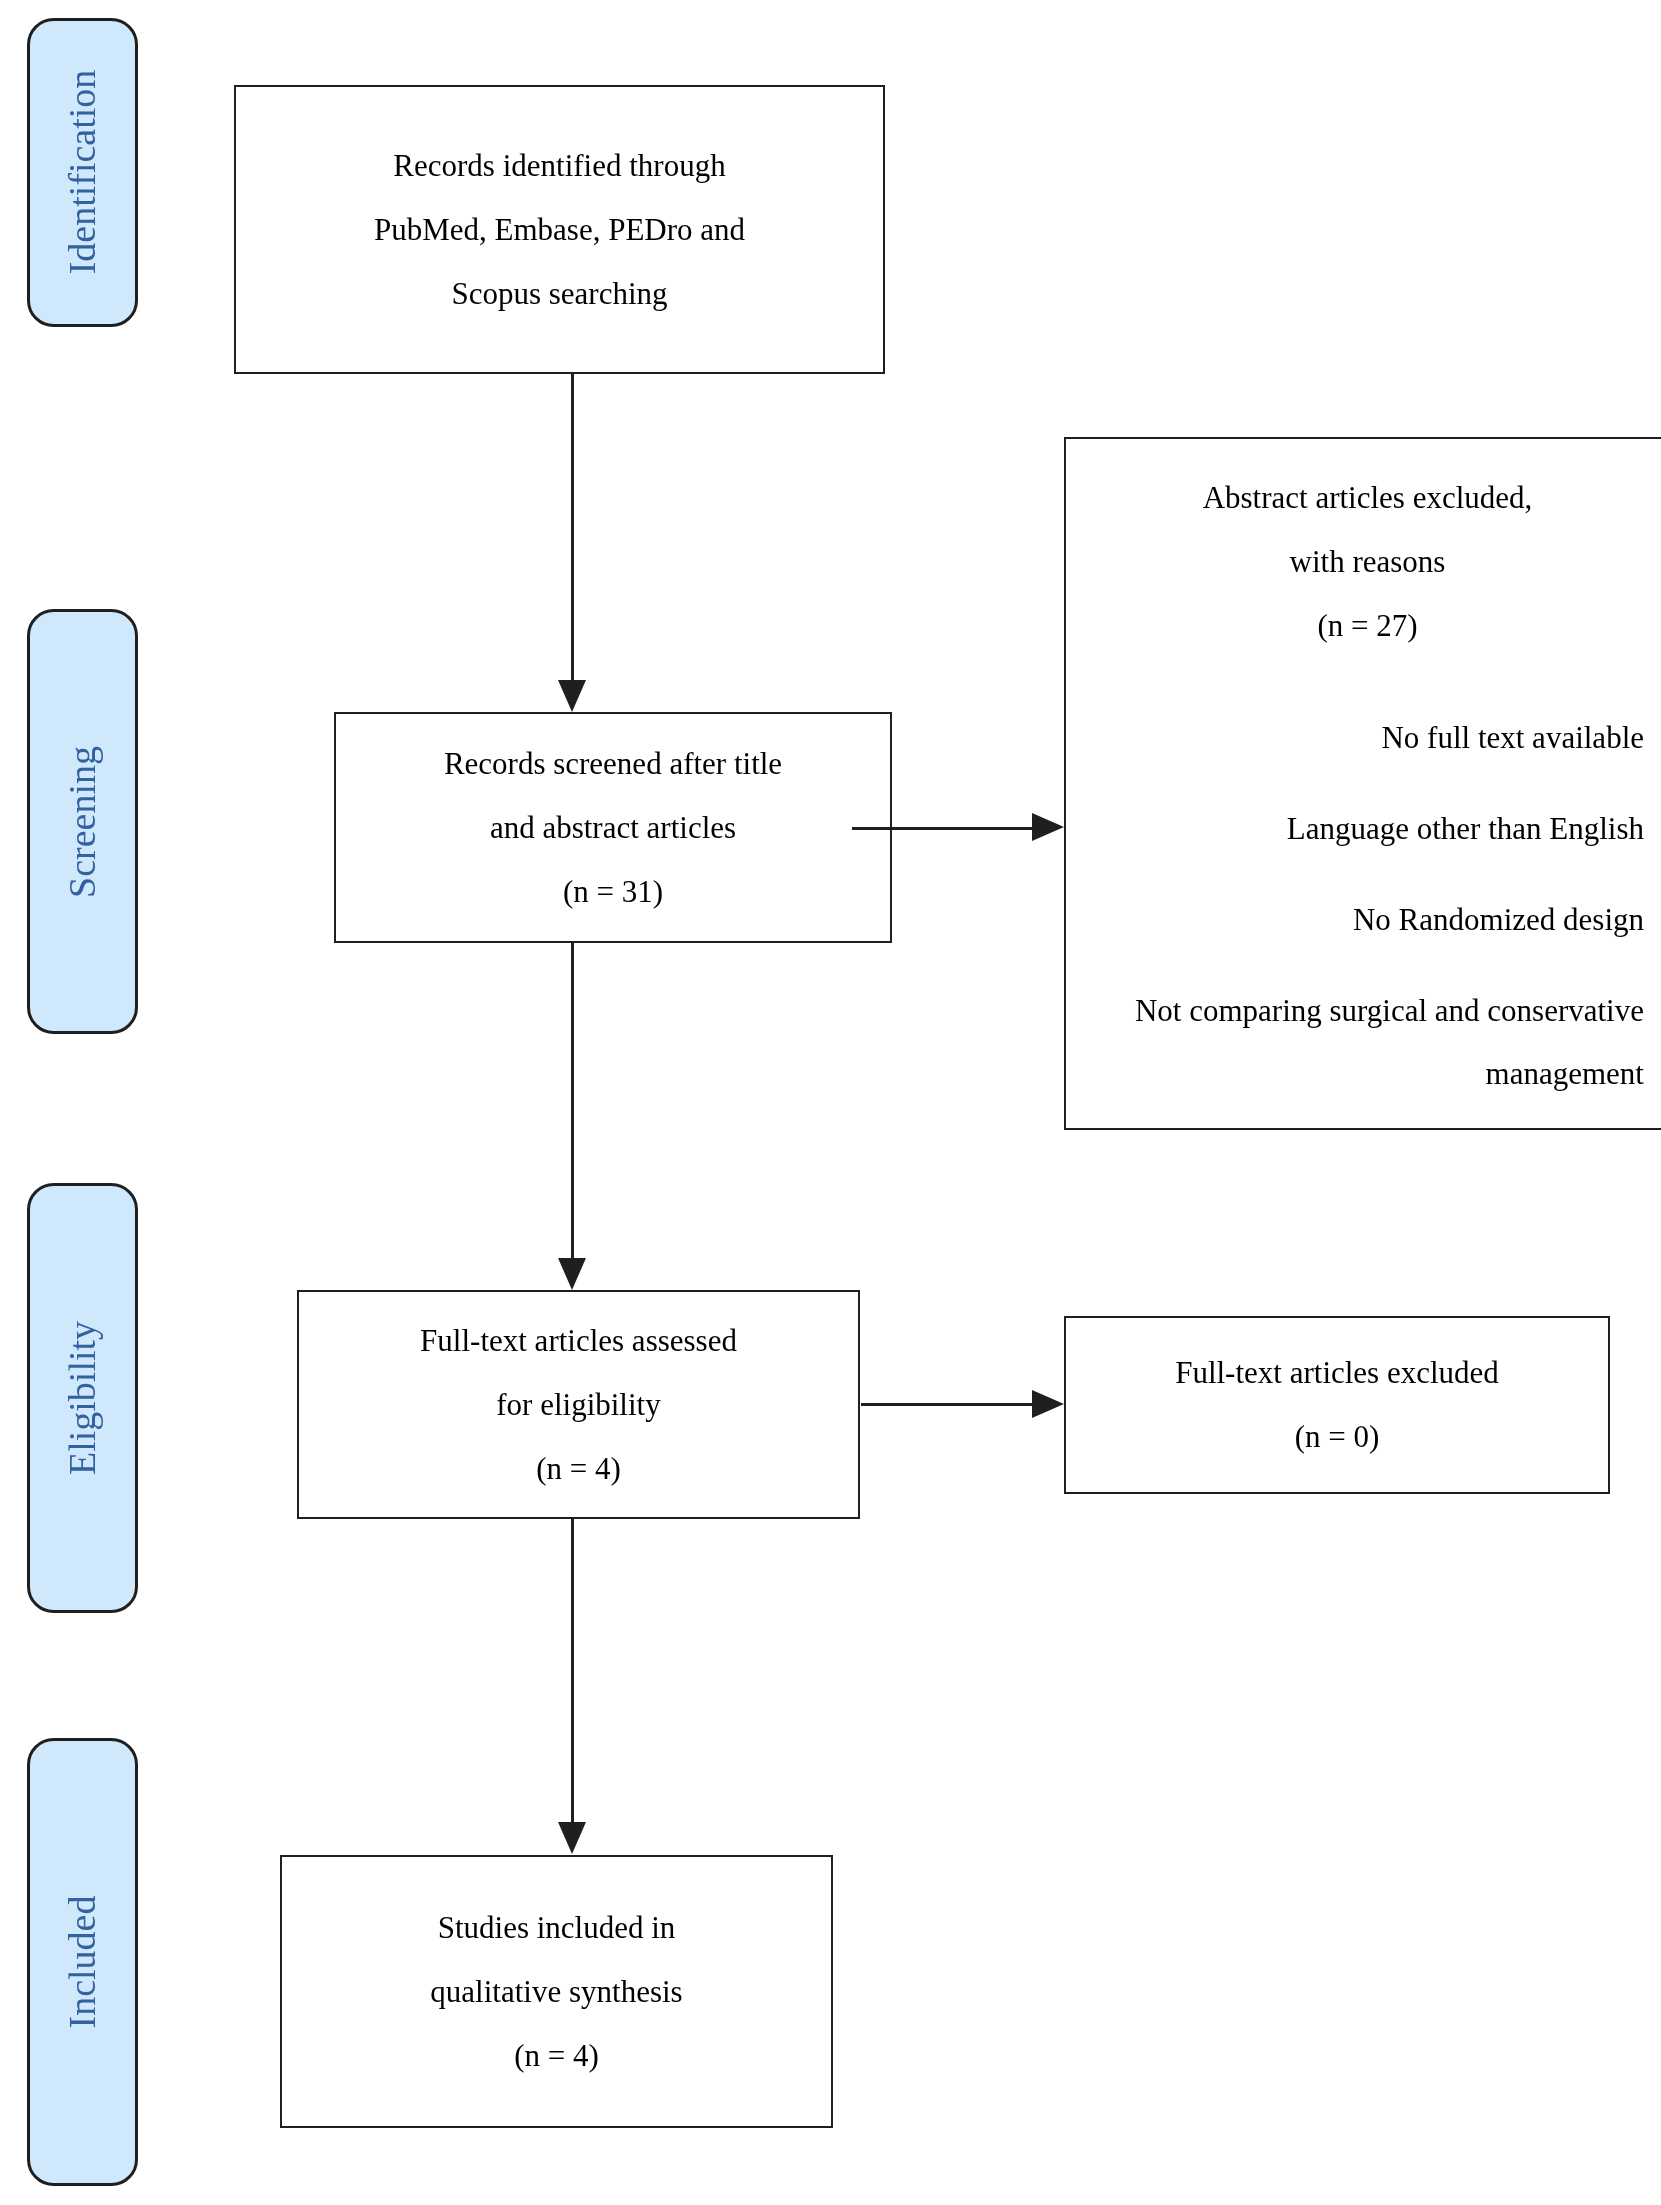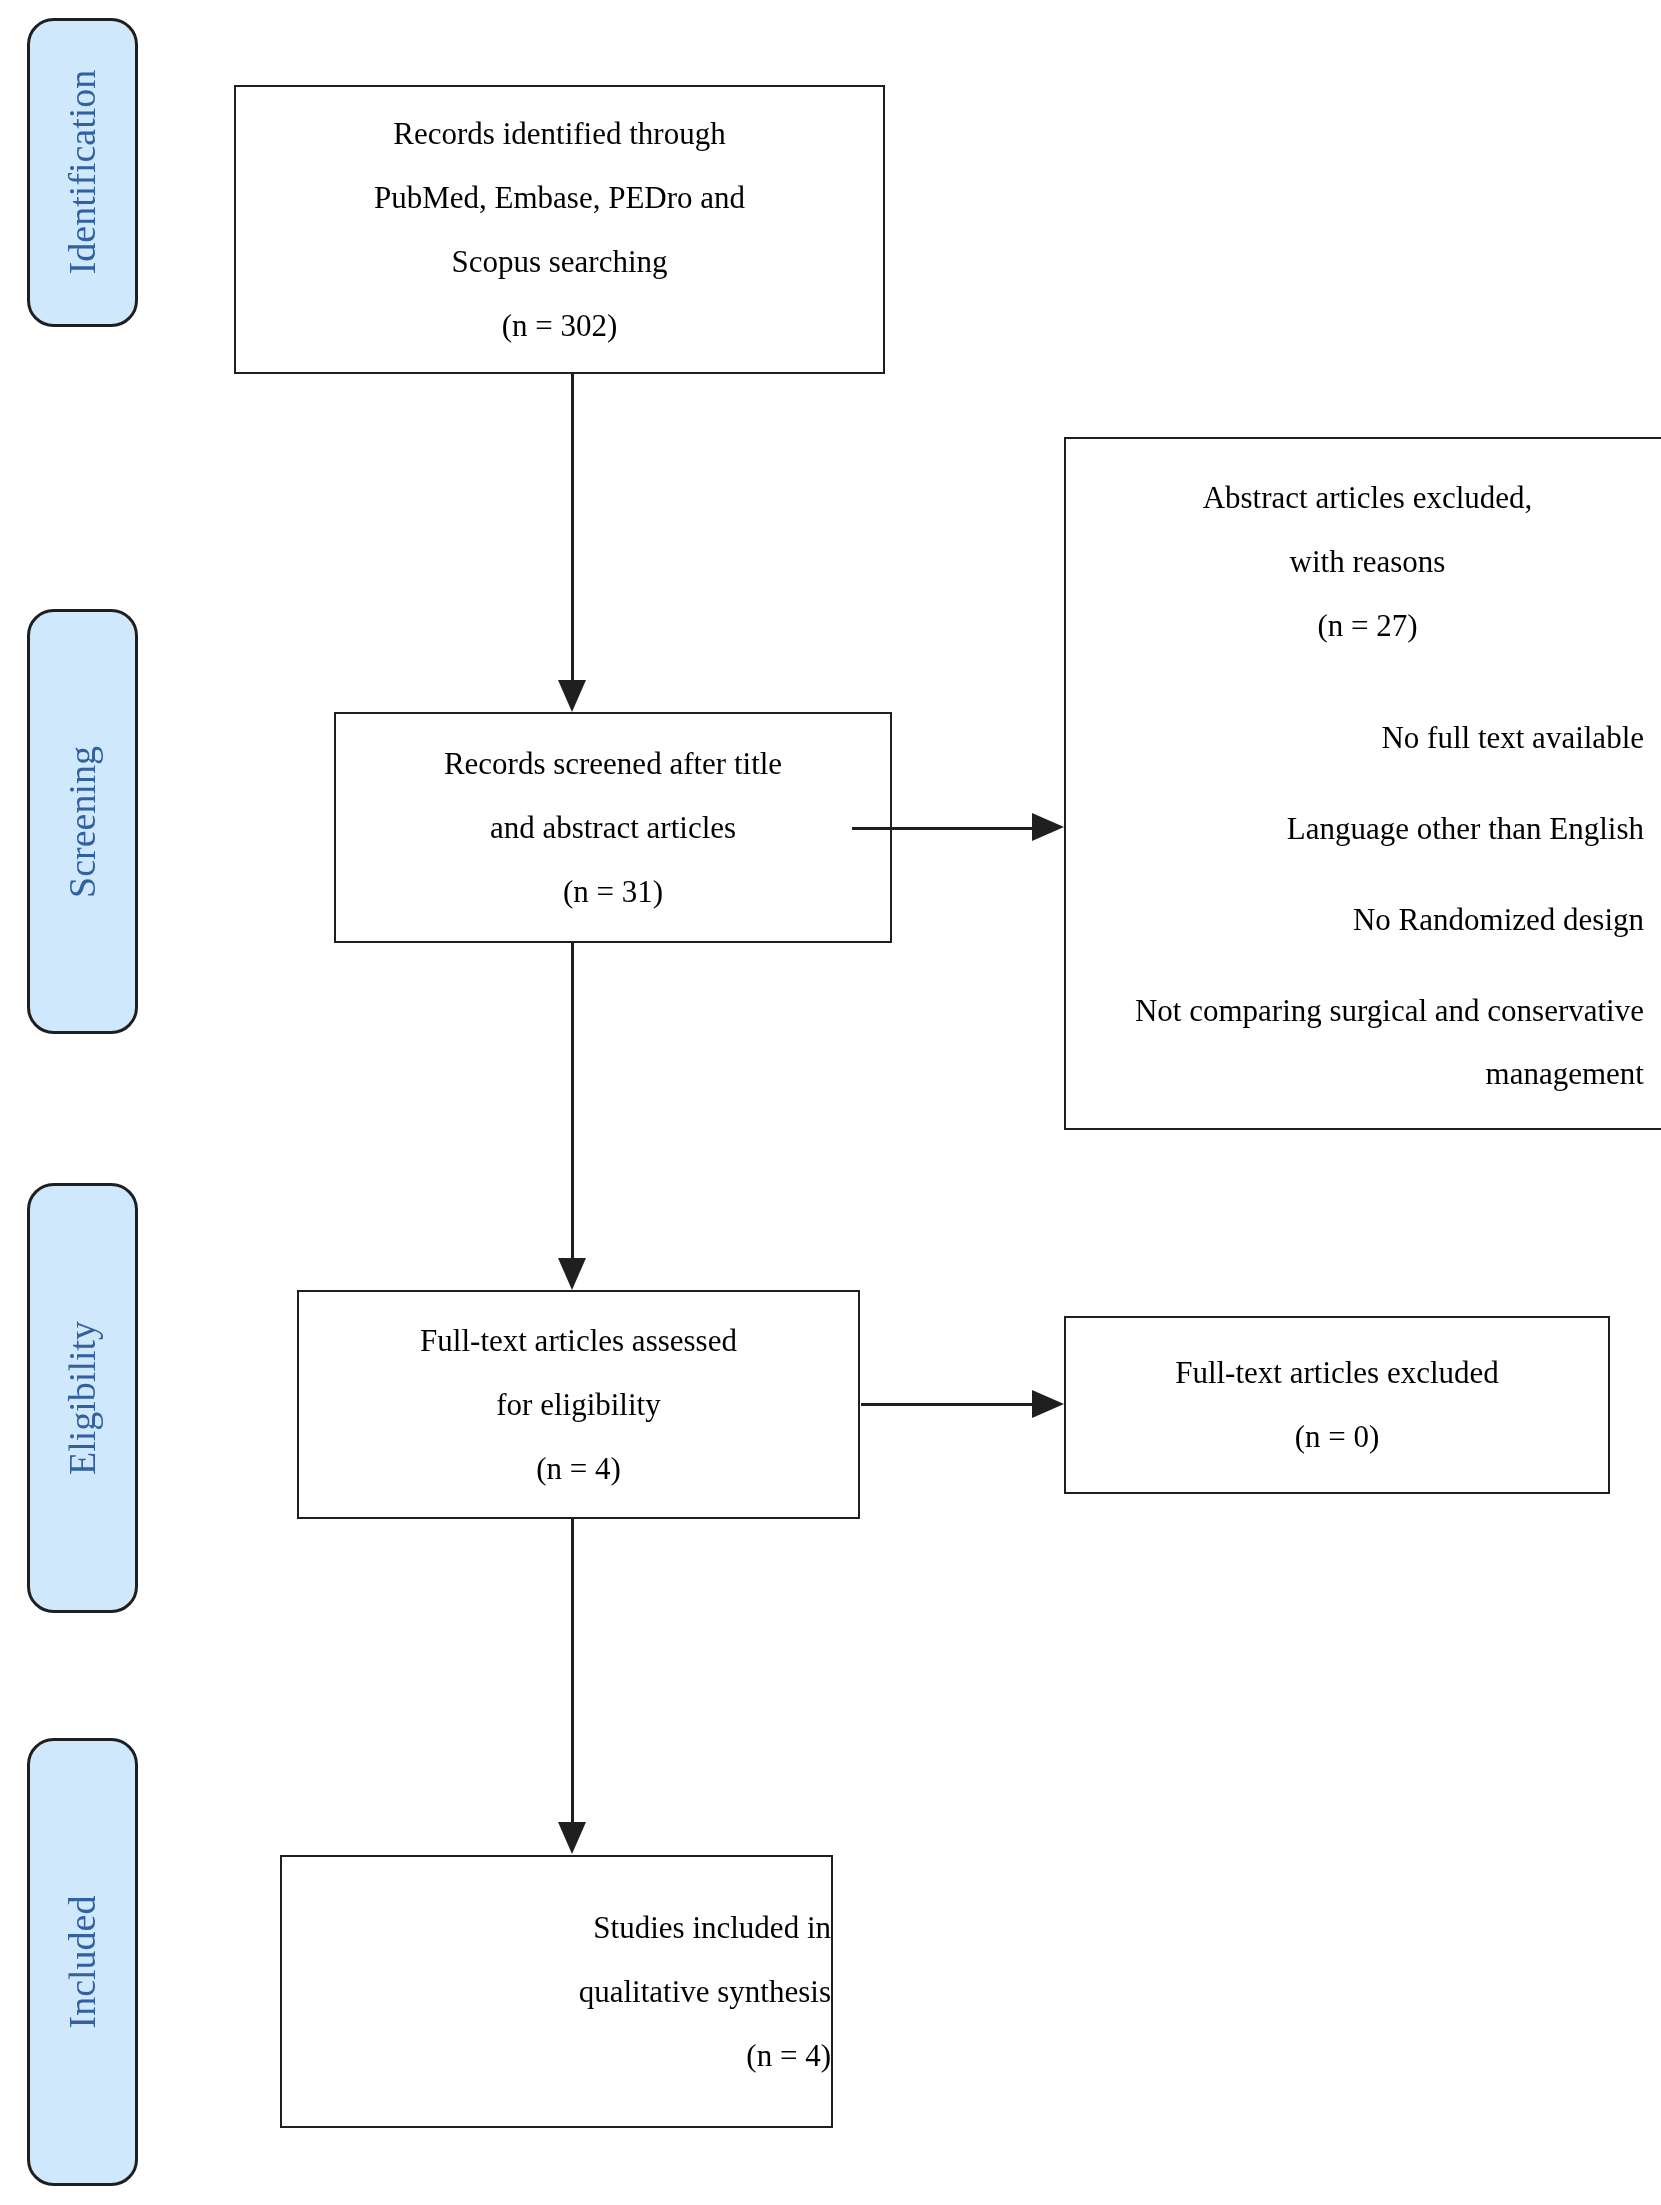--- a/index.html
+++ b/index.html
@@ -110,21 +110,20 @@
     <span class="vtext">Eligibility</span>
   </div>
   <div class="stage" style="top:1738px; height:448px;">
     <span class="vtext">Included</span>
   </div>
 
   <div class="box center" style="left:234px; top:85px; width:651px; height:289px;">
     <div class="bline">Records identified through</div>
     <div class="bline">PubMed, Embase, PEDro and</div>
     <div class="bline">Scopus searching</div>
-    <div class="bline">(n = 302)</div>
   </div>
 
   <div class="box center" style="left:294px; top:712px; width:558px; height:231px;margin-left:40px;">
     <div class="bline">Records screened after title</div>
     <div class="bline">and abstract articles</div>
     <div class="bline">(n = 31)</div>
   </div>
 
   <div class="box reasons-box" style="left:1064px; top:437px; width:607px; height:693px;">
     <div class="bline">Abstract articles excluded,</div>
@@ -142,21 +141,21 @@
     <div class="bline">Full-text articles assessed</div>
     <div class="bline">for eligibility</div>
     <div class="bline">(n = 4)</div>
   </div>
 
   <div class="box center" style="left:1064px; top:1316px; width:546px; height:178px;">
     <div class="bline">Full-text articles excluded</div>
     <div class="bline">(n = 0)</div>
   </div>
 
-  <div class="box center" style="left:280px; top:1855px; width:553px; height:273px;text-align:right;">
+  <div class="box center" style="left:280px; top:1855px; width:553px; height:273px;">
     <div class="bline">Studies included in</div>
     <div class="bline">qualitative synthesis</div>
     <div class="bline">(n = 4)</div>
   </div>
 
   <div class="vline" style="left:571px; top:374px; height:308px;"></div>
   <div class="head-down" style="left:558px; top:680px;"></div>
 
   <div class="hline" style="left:852px; top:827px; width:182px;"></div>
   <div class="head-right" style="left:1032px; top:813px;"></div>

